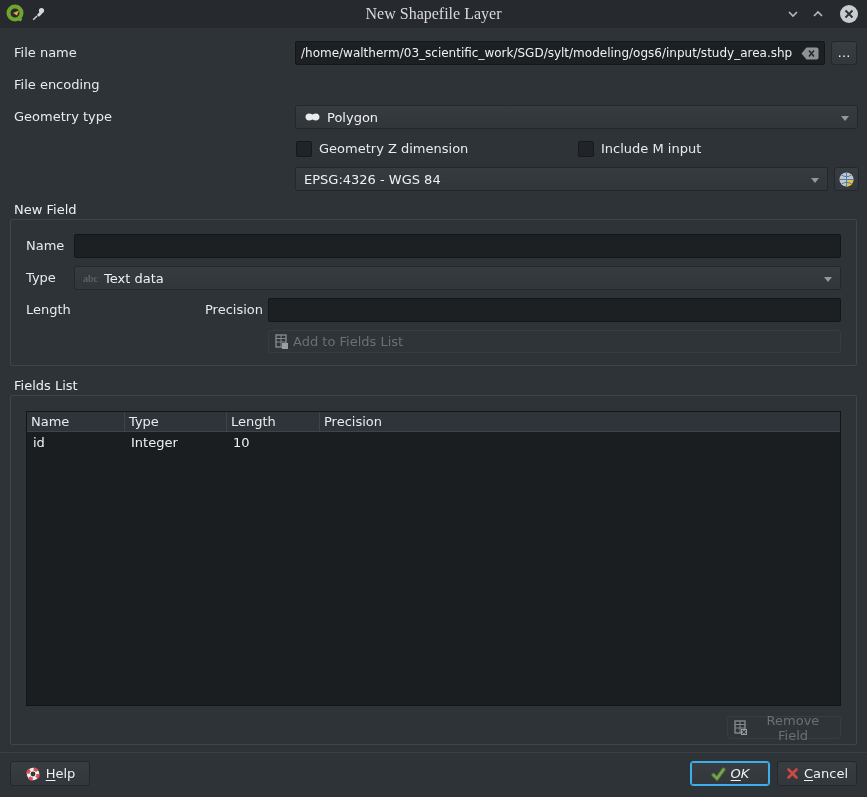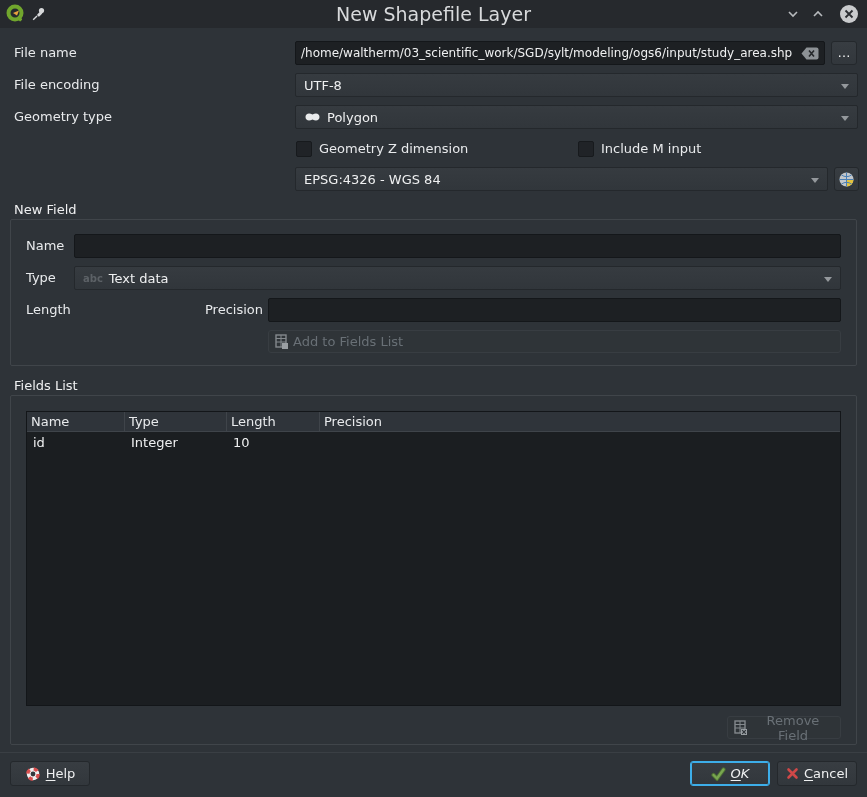--- a/index.html
+++ b/index.html
@@ -13,21 +13,21 @@
   }
   .dialog { position:relative; width:867px; height:797px; background:#2e3338; }
 
   
   .titlebar {
     position:absolute; left:0; top:0; width:867px; height:28px;
     background:#26292d; display:flex; align-items:center;
   }
   .titlebar .title {
     position:absolute; left:0; right:0; text-align:center;
-    color:#d8dadc; font-size:19px; pointer-events:none;
+    color:#d8dadc; font-size:16px; pointer-events:none;font-family:Liberation Serif, serif;
   }
   .tb-icon { display:flex; align-items:center; justify-content:center; }
   .qgis-logo { position:absolute; left:5px; top:4px; width:20px; height:20px; }
   .pin { position:absolute; left:31px; top:6px; width:16px; height:16px; }
   .tb-btn { position:absolute; top:4px; width:20px; height:20px; cursor:pointer; }
   .chev-down { right:64px; } .chev-up { right:39px; } .close-btn { right:8px; }
 
   
   .label { position:absolute; height:24px; line-height:24px; color:#e8eaec; }
   .lineedit {
@@ -139,24 +139,20 @@
         <path d="M5.5 0.5 h10 a2 2 0 0 1 2 2 v8 a2 2 0 0 1 -2 2 h-10 L0.5 6.5 z" fill="#8d9296"></path>
         <path d="M8 3.5 L13 9.5 M13 3.5 L8 9.5" stroke="#26292c" stroke-width="1.6"></path>
       </svg>
     </span>
   </div>
   <button class="btn" style="left:831px; top:41px; width:26px; height:24px;">
     <span style="line-height:10px;">…</span>
   </button>
 
   <span class="label" style="left:14px; top:73px;">File encoding</span>
-  <div class="combo" style="left:295px; top:73px; width:563px;">
-    <span>UTF-8</span>
-    <span class="arrow"></span>
-  </div>
 
   <span class="label" style="left:14px; top:105px;">Geometry type</span>
   <div class="combo" style="left:295px; top:105px; width:563px;">
     <span>
       <svg width="17" height="14" viewBox="0 0 17 14">
         <path d="M1.5 7 C1.5 3.5 5 2.5 8.5 4.5 C12 2.5 15.5 3.5 15.5 7 C15.5 10.5 12 11.5 8.5 9.5 C5 11.5 1.5 10.5 1.5 7 Z" fill="#e9ebec"></path>
       </svg>
     </span>
     <span>Polygon</span>
     <span class="arrow"></span>
@@ -184,21 +180,21 @@
   <span class="group-title" style="left:14px; top:202px;">New Field</span>
   <div class="groupbox" style="left:10px; top:219px; width:847px; height:147px;"></div>
 
   <span class="label" style="left:26px; top:234px;">Name</span>
   <div class="lineedit" style="left:74px; top:234px; width:767px;">
     <span></span>
   </div>
 
   <span class="label" style="left:26px; top:266px;">Type</span>
   <div class="combo" style="left:74px; top:266px; width:767px;">
-    <span style="color:#5c6166; font-size:10px; font-weight:bold;">abc</span>
+    <span style="color:#5c6166; font-size:10px; font-weight:bold;font-family:Liberation Serif, serif;">abc</span>
     <span>Text data</span>
     <span class="arrow"></span>
   </div>
 
   <span class="label" style="left:26px; top:298px;">Length</span>
   <span class="label" style="left:205px; top:298px;">Precision</span>
   <div class="lineedit" style="left:268px; top:298px; width:573px;">
     <span></span>
   </div>
 

